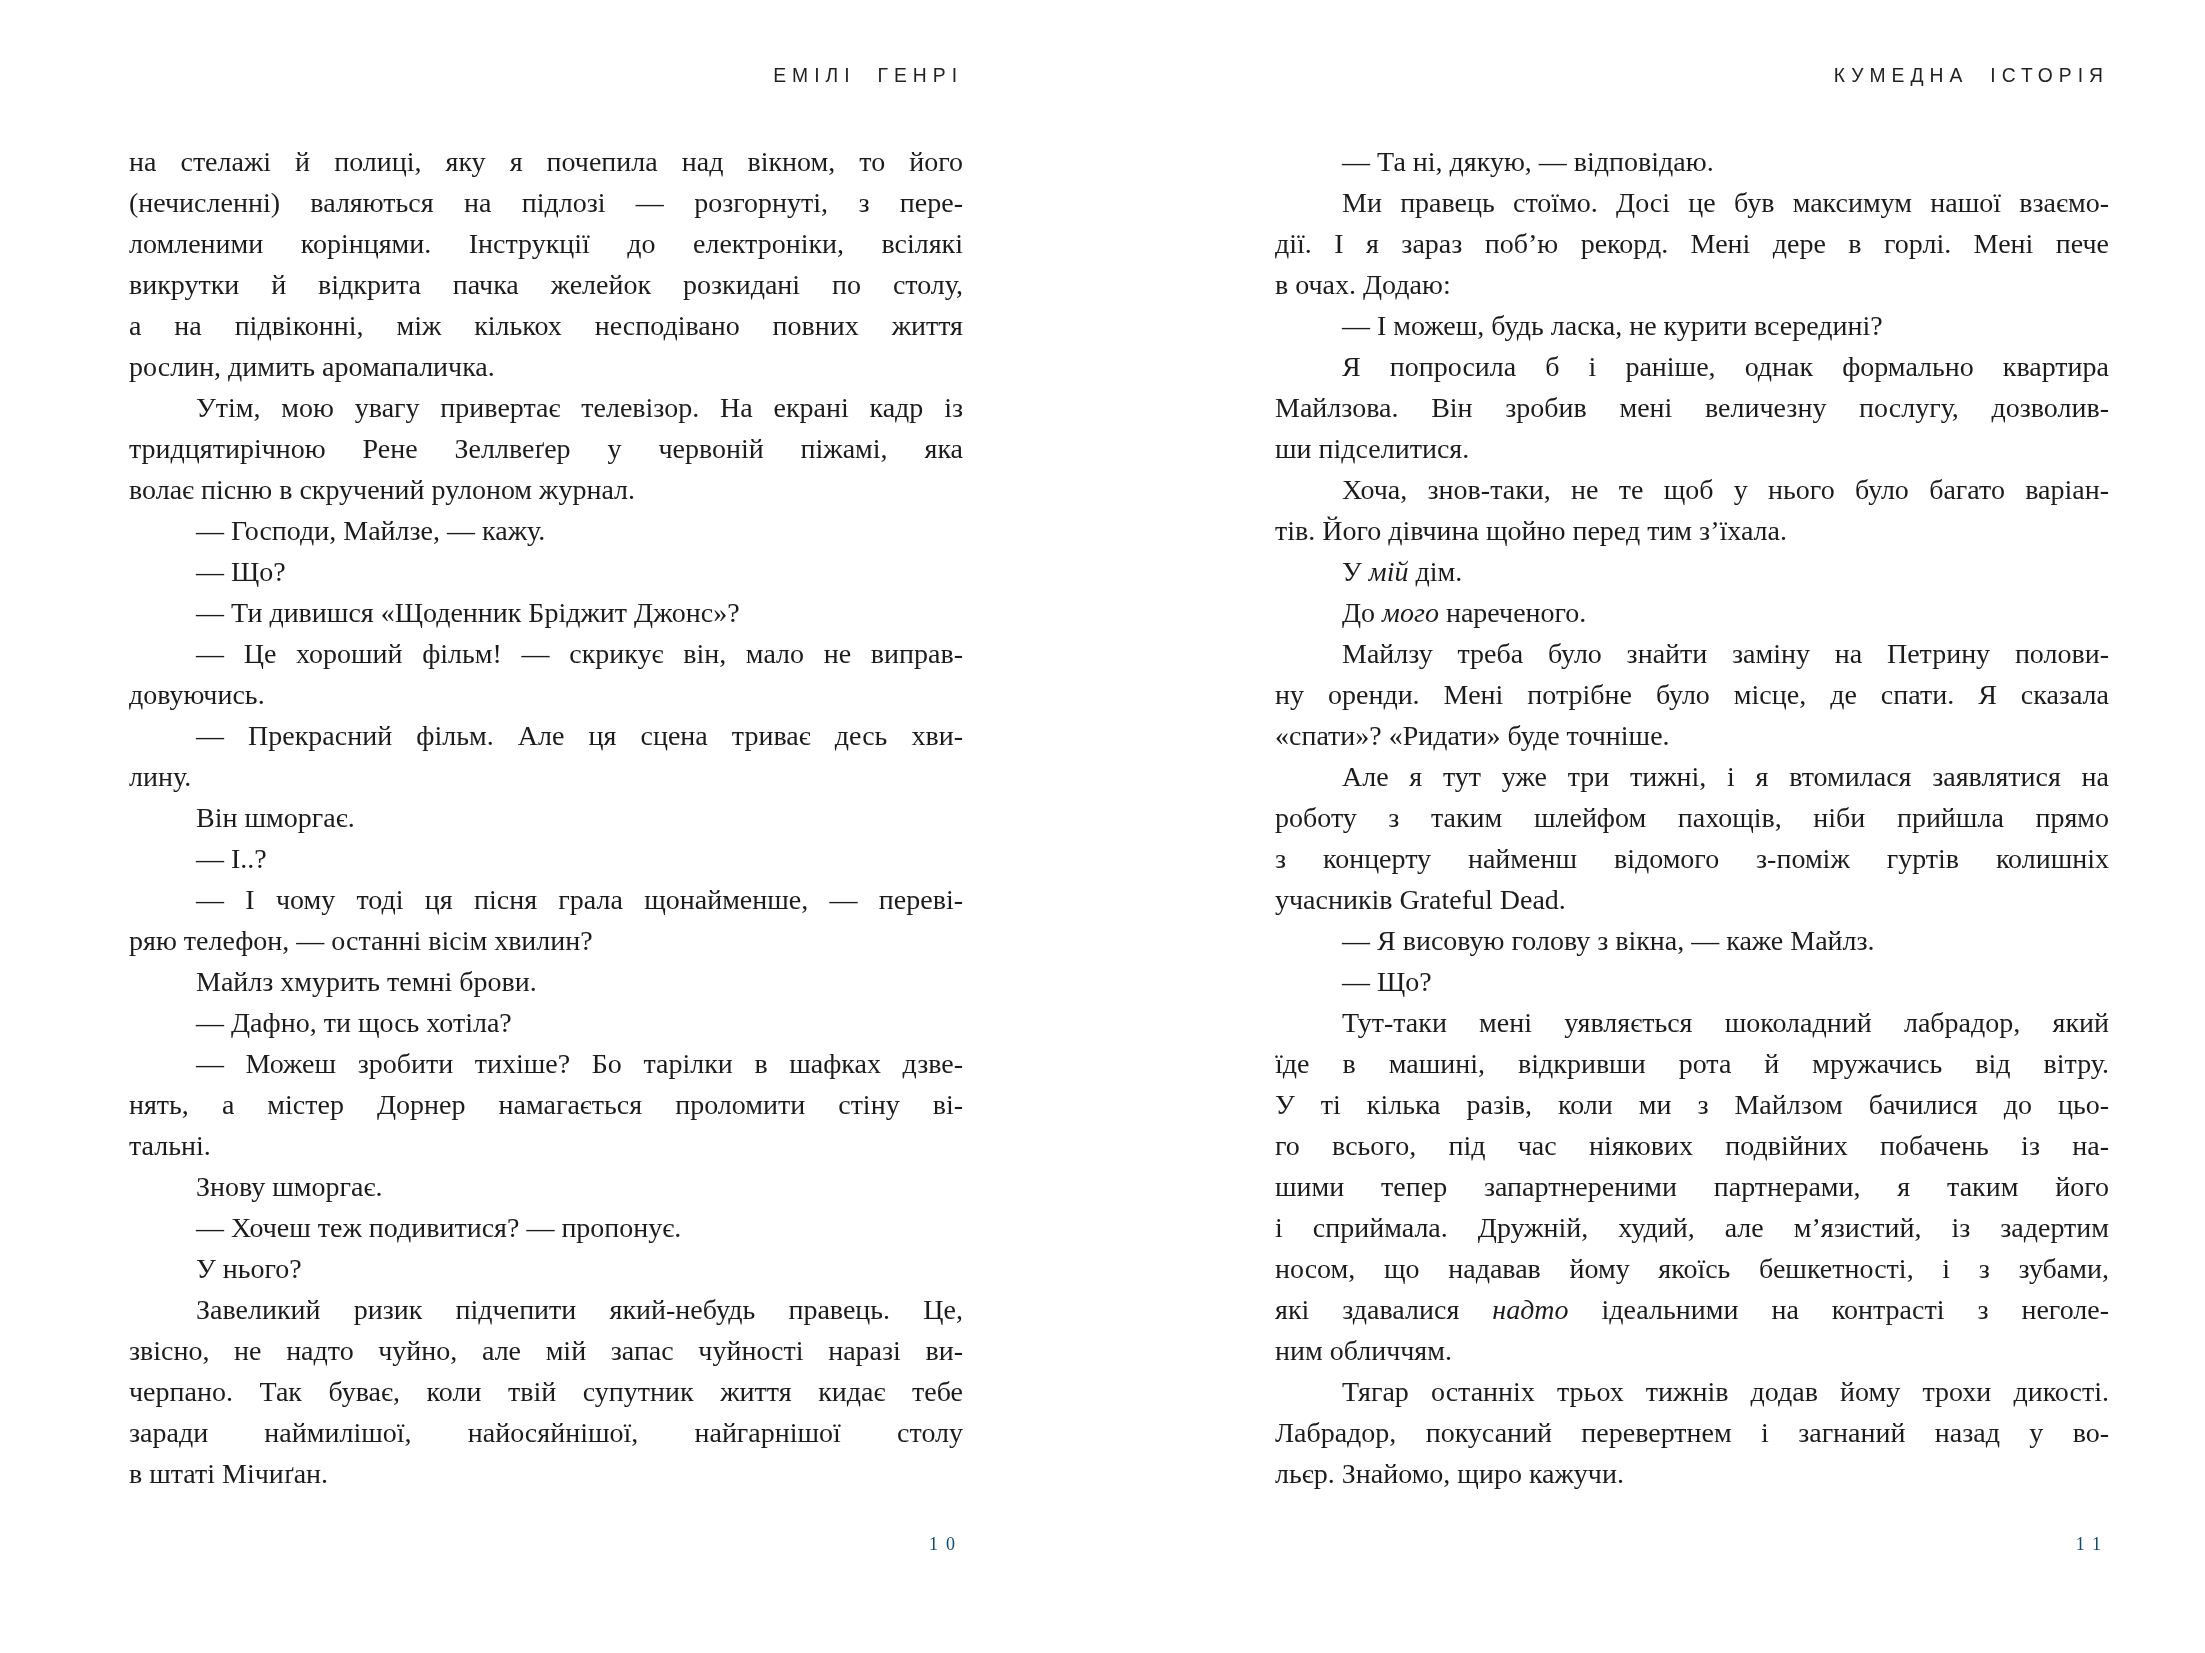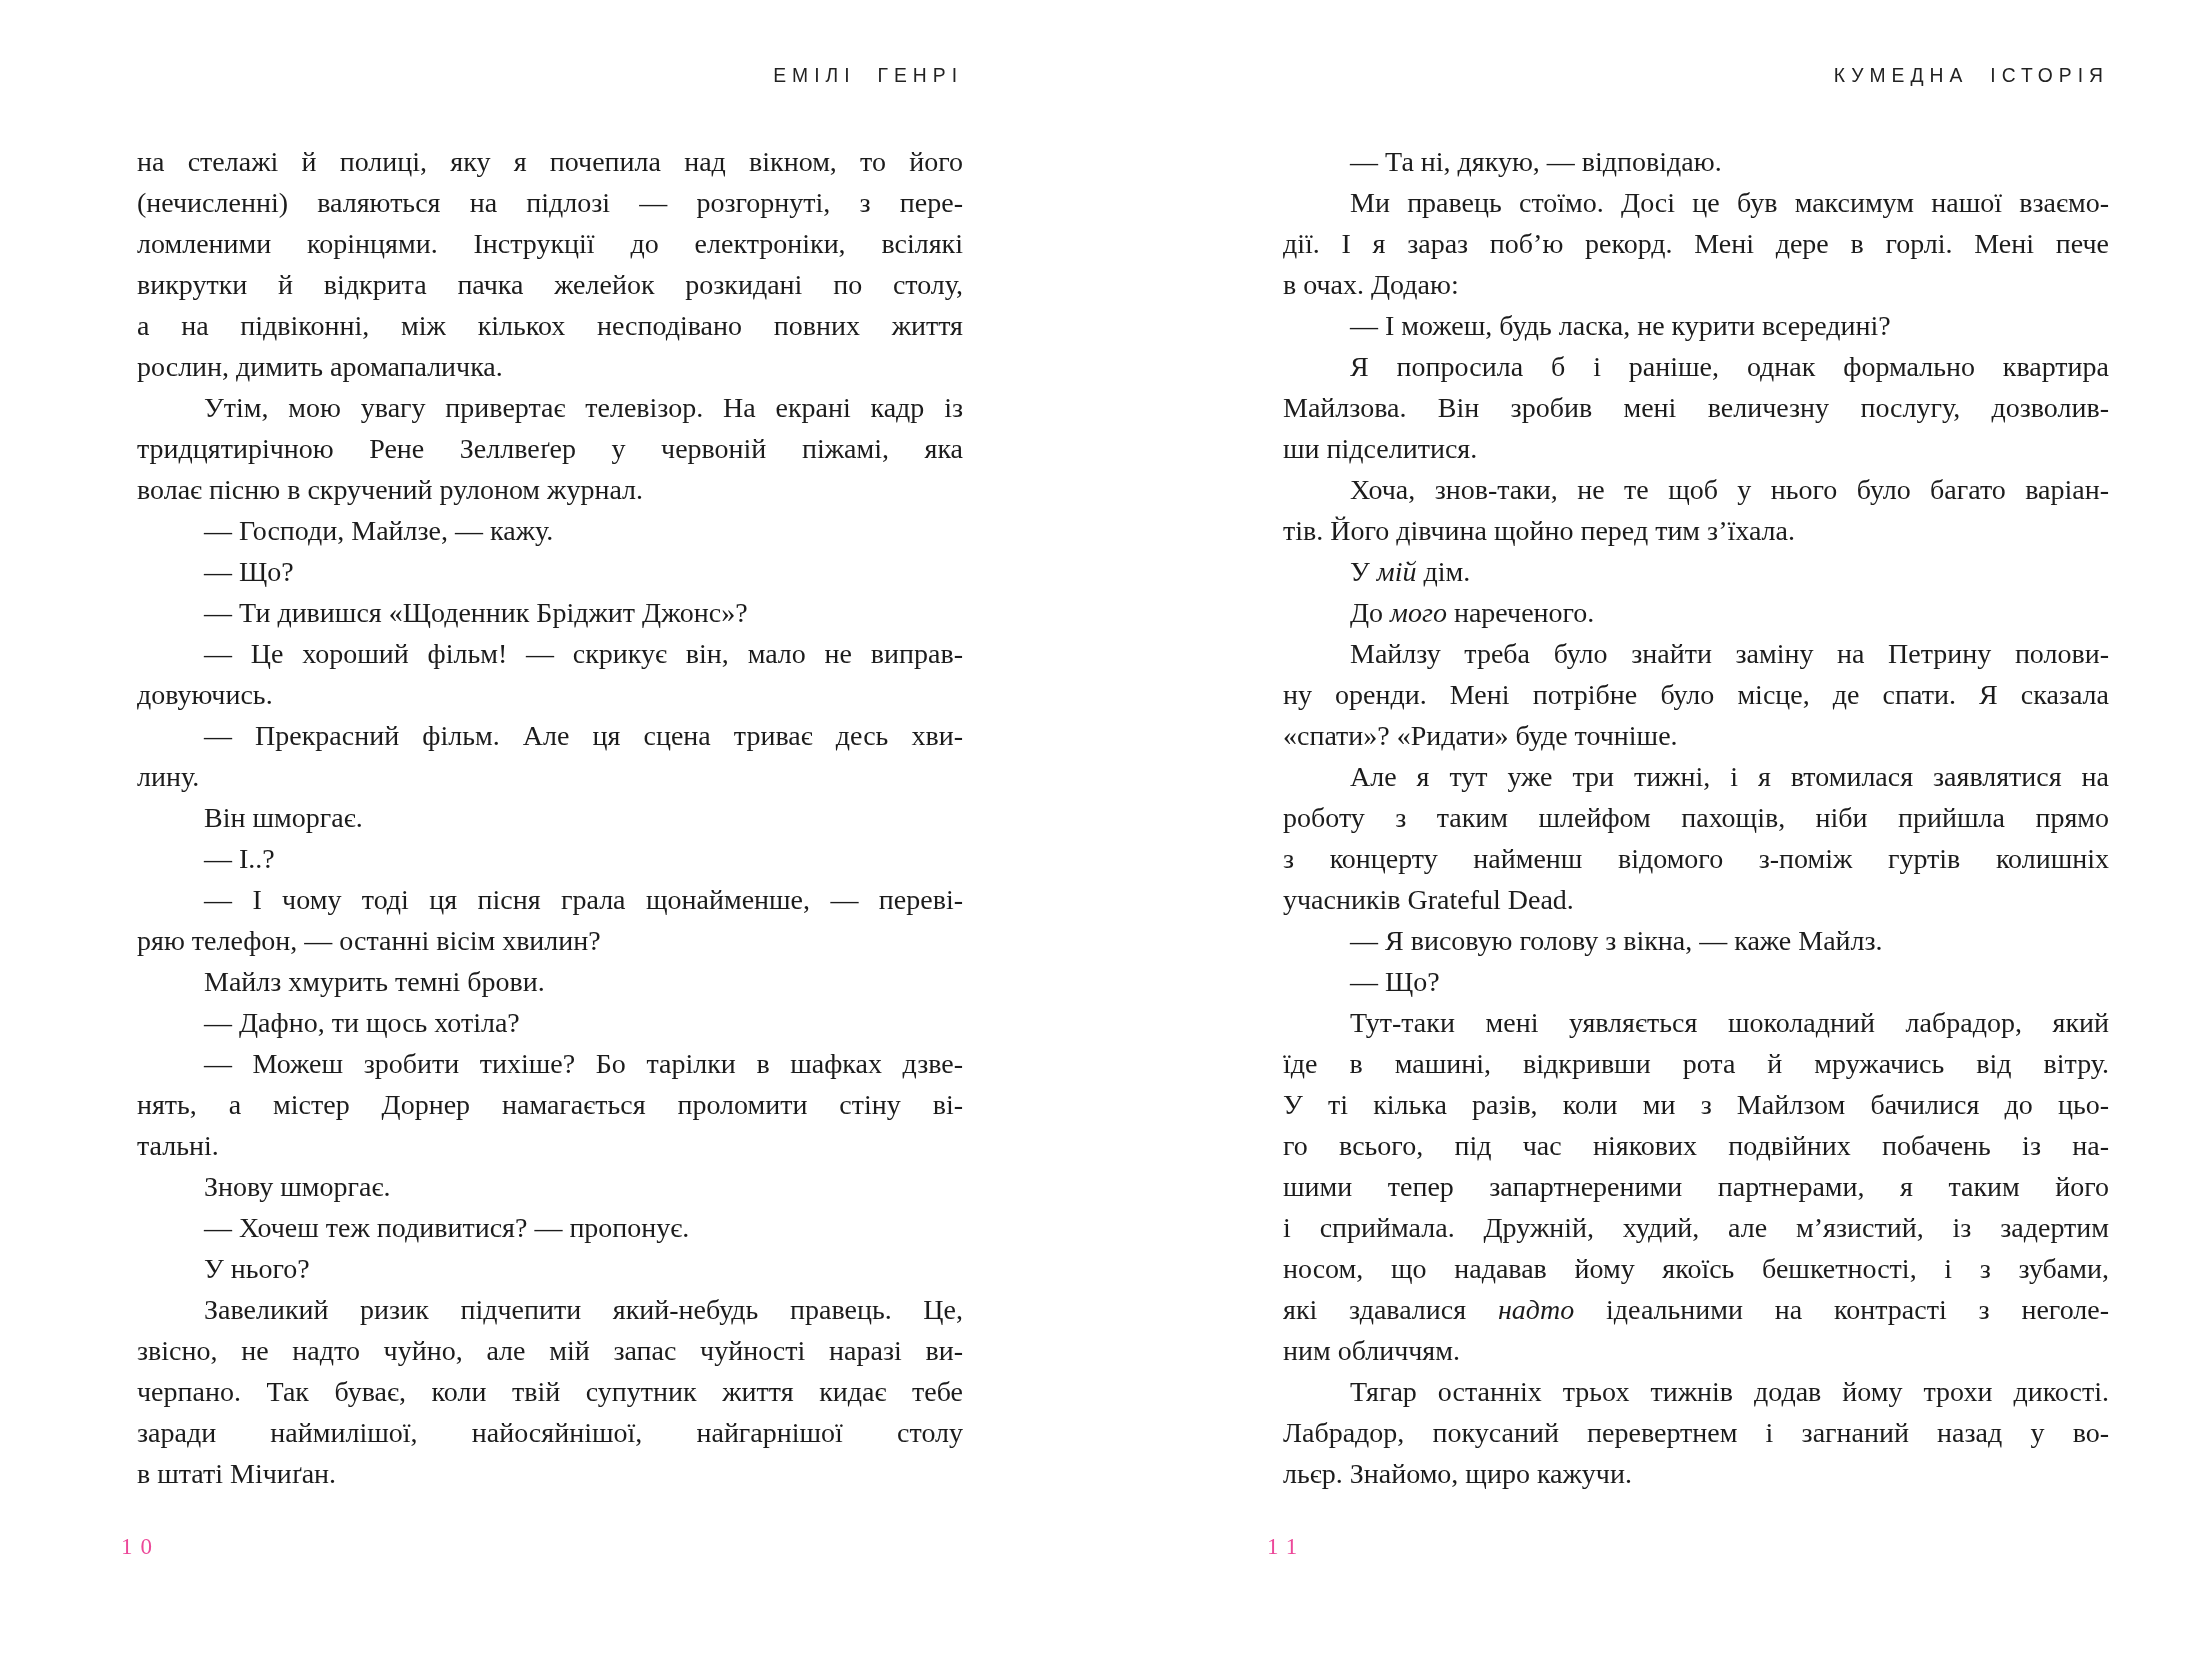--- a/index.html
+++ b/index.html
@@ -38,21 +38,21 @@
     font-weight: 400;
     letter-spacing: 6px;
     word-spacing: 10.7px;
     color: #222222;
     white-space: nowrap;
   }
 
   .body-text {
     position: absolute;
     top: 141px;
-    left: 16px;
+    left: 8px;
     right: 0;
     font-size: 28px;
     line-height: 41px;
   }
 
   .paragraph { margin: 0; }
 
   .line {
     text-align: justify;
     text-align-last: justify;
@@ -64,24 +64,24 @@
   .line.indent {
     text-indent: 67px;
   }
   .italic { font-style: italic; text-align: right; }
 
   .page-number {
     position: absolute;
     top: 1534px;
     left: 0;
     right: 0;
-    text-align: left;
-    font-size: 23px;
+    text-align: right;
+    font-size: 18px;
     letter-spacing: 8px;
-    color: #ec4899;
+    color: #0c4a6e;
     white-space: nowrap;
   }
 </style>
 </head>
 <body>
 
 <div class="spread">
 
   <section class="page" id="page-left">
     <header class="running-header">ЕМІЛІ ГЕНРІ</header>

